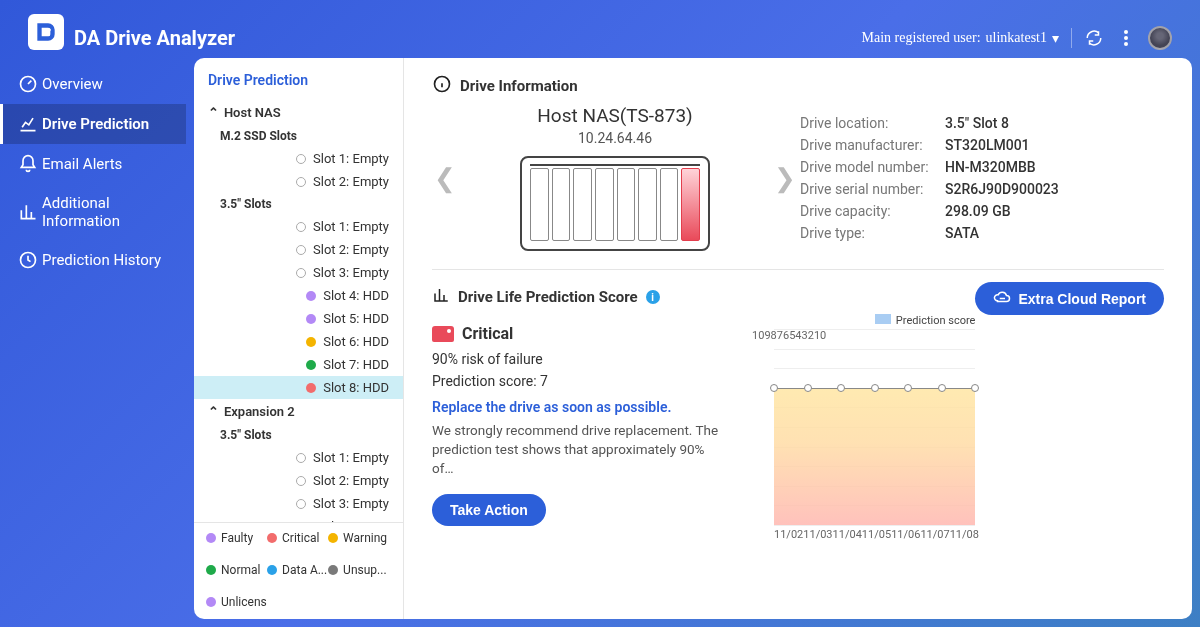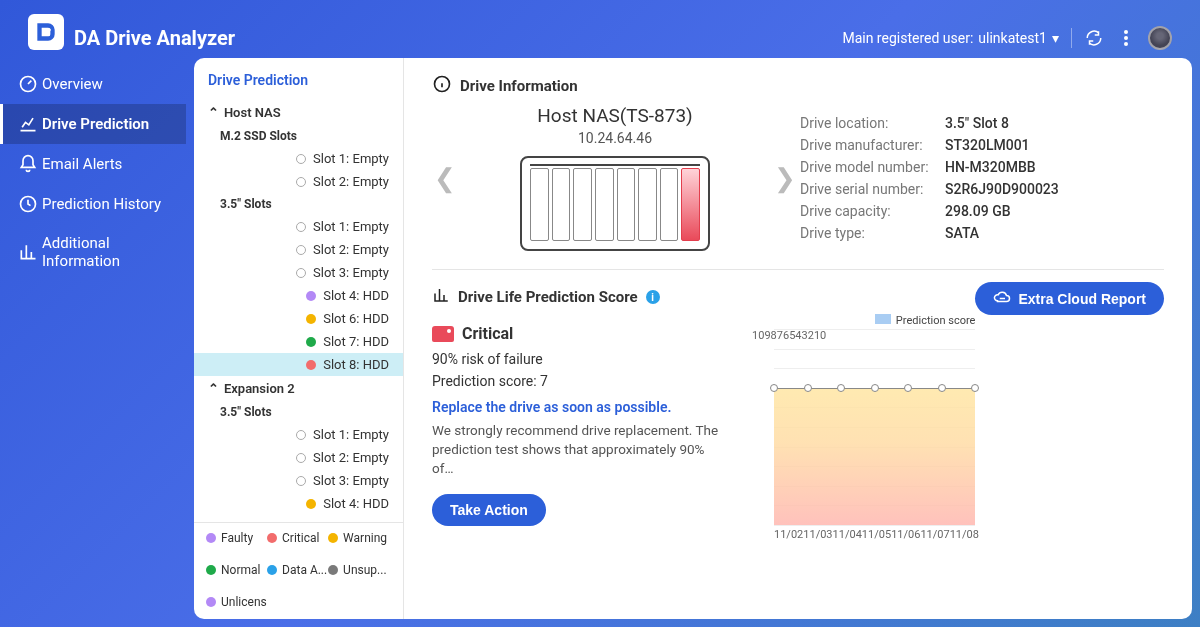--- a/index.html
+++ b/index.html
@@ -4,21 +4,21 @@
 <style>
 * { box-sizing: border-box; margin: 0; padding: 0; }
 body { font-family: -apple-system, BlinkMacSystemFont, "Segoe UI", Roboto, Arial, sans-serif; background: linear-gradient(135deg, #3158d9 0%, #4a6ee8 50%, #3d7fc4 100%); width: 1200px; height: 627px; overflow: hidden; color: #333; }
 
 
 .header { height: 50px; display: flex; align-items: flex-end; padding: 0 28px; color: #fff; }
 .logo { width: 36px; height: 36px; background: #fff; border-radius: 6px; display: flex; align-items: center; justify-content: center; margin-right: 10px; }
 .logo svg { width: 26px; height: 26px; }
 .app-title { font-size: 20px; font-weight: 700; }
 .header-right { margin-left: auto; display: flex; align-items: center; gap: 12px; font-size: 14px; }
-.user-label { display: flex; align-items: center; gap: 5px; }
+.user-label { display: flex; align-items: center; gap: 5px; font-family: Liberation Serif, serif; }
 .hdr-sep { width: 1px; height: 20px; background: rgba(255,255,255,.4); }
 .hdr-icon { width: 20px; height: 20px; display: flex; align-items: center; justify-content: center; cursor: pointer; }
 .avatar { width: 24px; height: 24px; border-radius: 50%; background: radial-gradient(circle at 50% 40%, #667 20%, #445 60%); border: 2px solid rgba(255,255,255,.5); }
 
 
 .body { display: flex; height: 577px; }
 .sidebar { width: 186px; padding-top: 14px; }
 .nav-item { display: flex; align-items: center; gap: 4px; padding: 10px 18px; color: #fff; font-size: 15px; cursor: pointer; }
 .nav-item.active { background: rgba(0,0,0,.2); border-left: 3px solid #fff; font-weight: 600; padding-left: 15px; }
 .nav-icon { width: 20px; height: 20px; flex: none; display: flex; align-items: center; justify-content: center; }
@@ -149,33 +149,33 @@
       <span class="nav-icon">
           <svg width="20" height="20" viewBox="0 0 24 24" fill="none" stroke="#fff" stroke-width="2">
             <path d="M6 8a6 6 0 0 1 12 0v5l2 3H4l2-3V8zM10 19a2 2 0 0 0 4 0"></path>
           </svg>
         </span>
       <span>Email Alerts</span>
     </div>
     <div class="nav-item">
       <span class="nav-icon">
           <svg width="20" height="20" viewBox="0 0 24 24" fill="none" stroke="#fff" stroke-width="2">
+            <path d="M4 20V10M10 20V4M16 20v-8M3 20h18"></path>
+          </svg>
+        </span>
+      <span>Additional Information</span>
+    </div>
+    <div class="nav-item">
+      <span class="nav-icon">
+          <svg width="20" height="20" viewBox="0 0 24 24" fill="none" stroke="#fff" stroke-width="2">
             <circle cx="12" cy="12" r="9"></circle>
             <path d="M12 7v5l3 2"></path>
           </svg>
         </span>
       <span>Prediction History</span>
-    </div>
-    <div class="nav-item">
-      <span class="nav-icon">
-          <svg width="20" height="20" viewBox="0 0 24 24" fill="none" stroke="#fff" stroke-width="2">
-            <path d="M4 20V10M10 20V4M16 20v-8M3 20h18"></path>
-          </svg>
-        </span>
-      <span>Additional Information</span>
     </div>
   </div>
 
   <div class="main">
 
     <div class="tree">
       <div class="tree-title">Drive Prediction</div>
       <div class="tree-body" id="tree-body">
           <div class="tree-section">
             <span>⌃</span>
@@ -199,20 +199,24 @@
             <span class="bullet b-empty"></span>
             <span>Slot 2: Empty</span>
           </div>
           <div class="slot">
             <span class="bullet b-empty"></span>
             <span>Slot 3: Empty</span>
           </div>
           <div class="slot">
             <span class="bullet b-purple"></span>
             <span>Slot 4: HDD</span>
+          </div>
+          <div class="slot">
+            <span class="bullet b-purple"></span>
+            <span>Slot 5: HDD</span>
           </div>
           <div class="slot">
             <span class="bullet b-yellow"></span>
             <span>Slot 6: HDD</span>
           </div>
           <div class="slot">
             <span class="bullet b-green"></span>
             <span>Slot 7: HDD</span>
           </div>
           <div class="slot selected">

